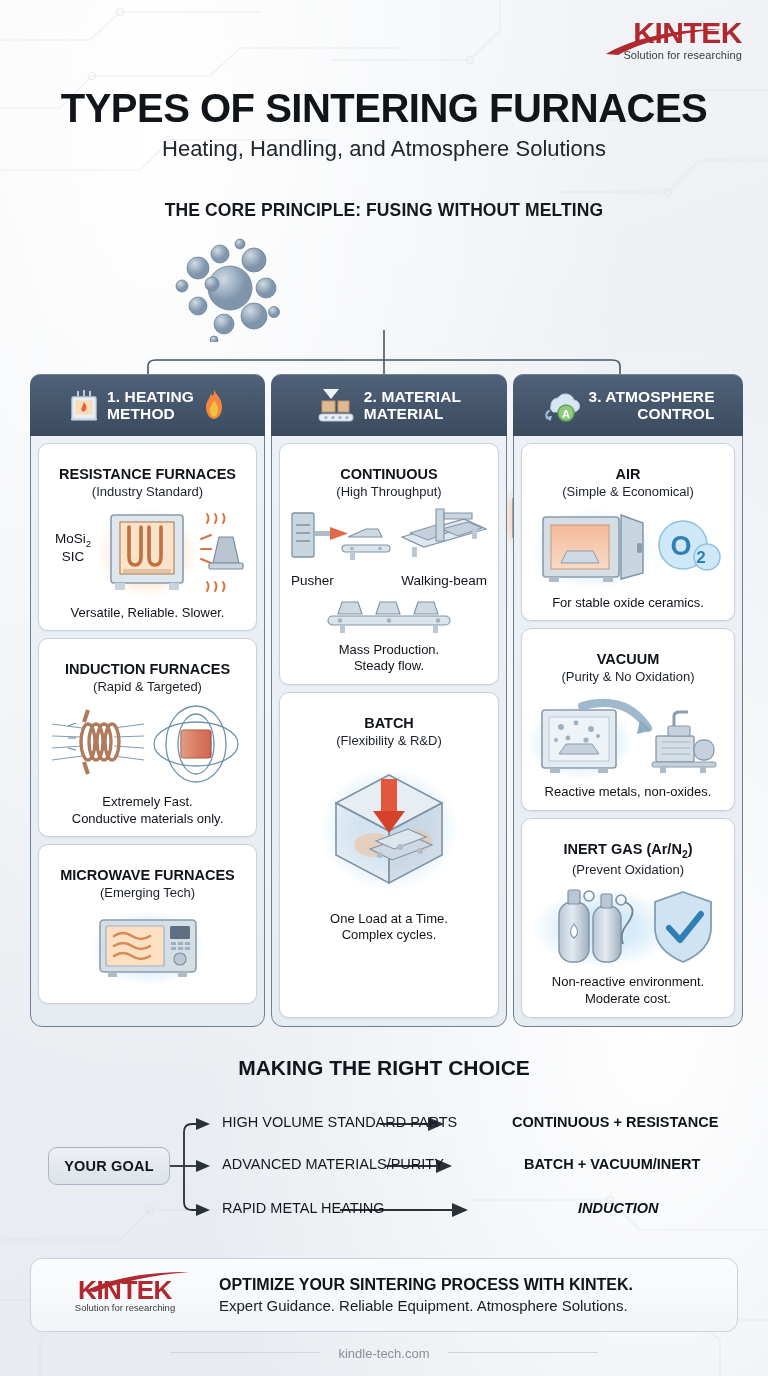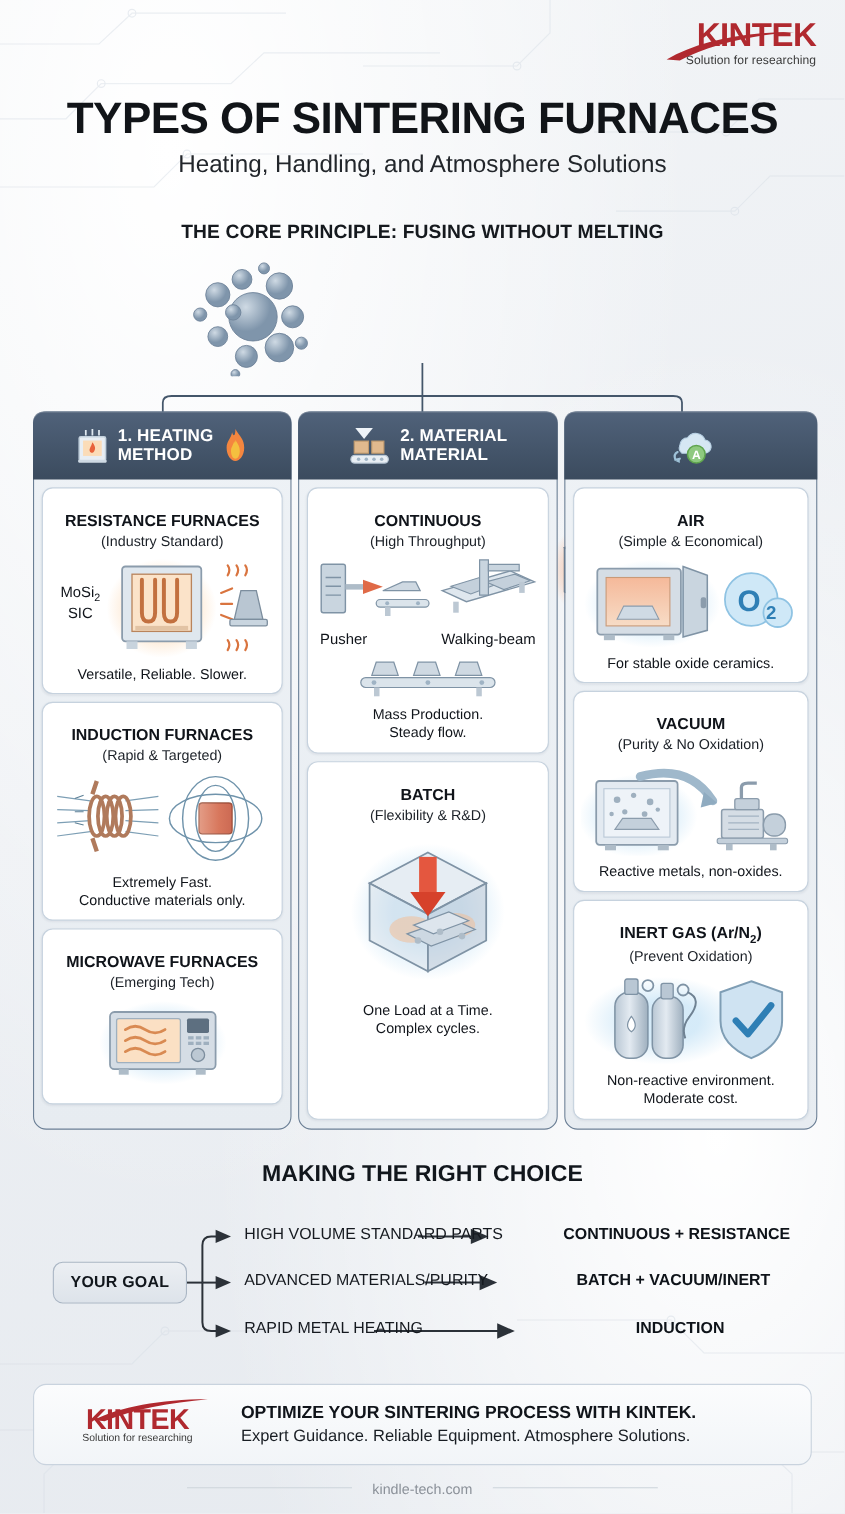--- a/index.html
+++ b/index.html
@@ -508,20 +508,24 @@
 
     <div class="col">
       <div class="col-head">
         <svg width="40" height="36" viewBox="0 0 40 36">
           <path d="M10,18 a7,7 0 0 1 7,-7 a9,9 0 0 1 16,2 a6,6 0 0 1 -1,12 L12,25 a6,6 0 0 1 -2,-7 Z" fill="#d6e7f3" stroke="#b6cfe2" stroke-width="1"></path>
           <path d="M8,24 q-4,2 -2,7 l4,-1" fill="none" stroke="#9fc2d8" stroke-width="2" stroke-linecap="round"></path>
           <path d="M6,32 l4,-2 l0,4 Z" fill="#9fc2d8"></path>
           <circle cx="25" cy="26" r="8" fill="#8ec97f" stroke="#5fa44e" stroke-width="1.4"></circle>
           <text x="25" y="30.5" font-family="Liberation Sans, sans-serif" font-size="11" font-weight="bold" fill="#ffffff" text-anchor="middle">A</text>
         </svg>
+        <div class="ht right">
+          <div>3. ATMOSPHERE</div>
+          <div>CONTROL</div>
+        </div>
       </div>
 
       <div class="col-body">
 
         <div class="card">
           <div class="card-title">AIR</div>
           <div class="card-sub">(Simple &amp; Economical)</div>
           <div class="card-art">
             <svg width="195" height="82" viewBox="0 0 195 82">
               <defs>
@@ -659,21 +663,21 @@
       <path d="M452,113 L468,120 L452,127 Z"></path>
     </g>
   </svg>
 
   <div class="mid-label" style="left:222px; top:1114px;">HIGH VOLUME STANDARD PARTS</div>
   <div class="mid-label" style="left:222px; top:1156px;">ADVANCED MATERIALS/PURITY</div>
   <div class="mid-label" style="left:222px; top:1200px;">RAPID METAL HEATING</div>
 
   <div class="out-label" style="left:512px; top:1114px;">CONTINUOUS + RESISTANCE</div>
   <div class="out-label" style="left:524px; top:1156px;">BATCH + VACUUM/INERT</div>
-  <div class="out-label" style="left:578px; top:1200px;">INDUCTION</div>
+  <div class="out-label" style="left:578px; top:1200px;font-style:italic;">INDUCTION</div>
 
   <div class="footer">
     <div class="logo-f kintek">
       <svg width="108" height="22" viewBox="0 0 108 22" style="position:absolute;right:8px;top:-6px;">
         <path d="M2,20 C26,8 62,1 106,1 C72,4 38,10 12,21 Z" fill="#b0292f"></path>
       </svg>
       <div class="word">KINTEK</div>
       <div class="tag">Solution for researching</div>
     </div>
     <div>

